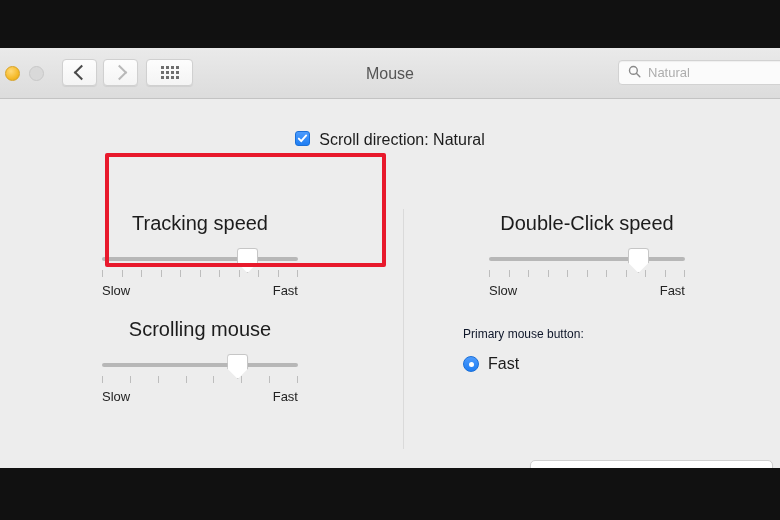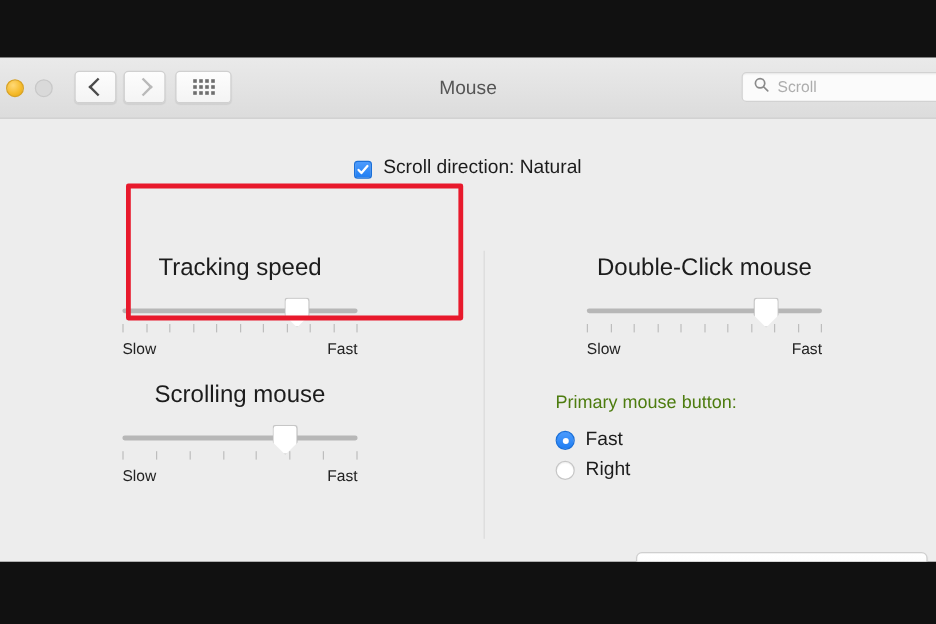--- a/index.html
+++ b/index.html
@@ -177,21 +177,21 @@
     width: 780px; height: 369px;
     background: #ededed;
   }
 
   .checkbox-row {
     position: absolute;
     left: 0; top: 32px;
     width: 780px;
     display: flex;
     justify-content: center;
-    align-items: flex-end;
+    align-items: flex-start;
   }
   .checkbox {
     width: 15px; height: 15px;
     border-radius: 3px;
     background: linear-gradient(#4c9bfd, #1f7ef3);
     border: 1px solid #1a6fd8;
     box-sizing: border-box;
     display: flex;
     align-items: center;
     justify-content: center;
@@ -265,22 +265,22 @@
     font-size: 13px;
     color: #232323;
   }
 
   
   .radio-group {
     position: absolute;
     left: 463px; top: 228px;
   }
   .radio-group-title {
-    font-size: 15px;
-    color: #4d7c0f;
+    font-size: 12px;
+    color: #0f172a;
     margin: 0 0 14px 0;
   }
   .radio-row {
     display: flex;
     align-items: center;
     margin-bottom: 7px;
   }
   .radio {
     width: 16px; height: 16px;
     border-radius: 50%;
@@ -384,21 +384,21 @@
 
       <div class="win-title">Mouse</div>
 
       <div class="search-field">
         <span class="search-icon">
           <svg width="13" height="13" viewBox="0 0 13 13">
             <circle cx="5.4" cy="5.4" r="3.9" fill="none" stroke="#8a8a8a" stroke-width="1.4"></circle>
             <line x1="8.3" y1="8.3" x2="11.8" y2="11.8" stroke="#8a8a8a" stroke-width="1.4" stroke-linecap="round"></line>
           </svg>
         </span>
-        <span class="search-placeholder">Scroll</span>
+        <span class="search-placeholder">Natural</span>
       </div>
 
     </div>
 
     <div class="content">
 
       <div class="checkbox-row">
         <span class="checkbox">
           <svg width="11" height="11" viewBox="0 0 11 11">
             <polyline points="1.8,5.6 4.2,8.2 9.2,2.4" fill="none" stroke="#ffffff" stroke-width="1.9" stroke-linecap="round" stroke-linejoin="round"></polyline>
@@ -428,21 +428,21 @@
             </div>
           <div class="thumb" style="left: 145.04px;"></div>
           <div class="endlabels">
             <span>Slow</span>
             <span>Fast</span>
           </div>
         </div>
       </div>
 
       <div class="panel" style="left:432px; top:113px; width:310px;">
-        <div class="panel-title">Double-Click mouse</div>
+        <div class="panel-title">Double-Click speed</div>
         <div class="slider">
           <div class="track"></div>
           <div class="ticks">
               <i style="left: 0px;"></i>
               <i style="left: 19.5px;"></i>
               <i style="left: 39px;"></i>
               <i style="left: 58.5px;"></i>
               <i style="left: 78px;"></i>
               <i style="left: 97.5px;"></i>
               <i style="left: 117px;"></i>
@@ -480,24 +480,20 @@
           </div>
         </div>
       </div>
 
       <div class="radio-group">
         <div class="radio-group-title">Primary mouse button:</div>
         <div class="radio-row">
           <span class="radio on"></span>
           <span class="radio-label">Fast</span>
         </div>
-        <div class="radio-row">
-          <span class="radio off"></span>
-          <span class="radio-label">Right</span>
-        </div>
       </div>
 
     </div>
 
     <div class="bt-button">Set Up Bluetooth Mouse...</div>
 
   </div>
 
   <div class="annotation-box" style="border-color: rgb(232, 25, 44);"></div>
 

